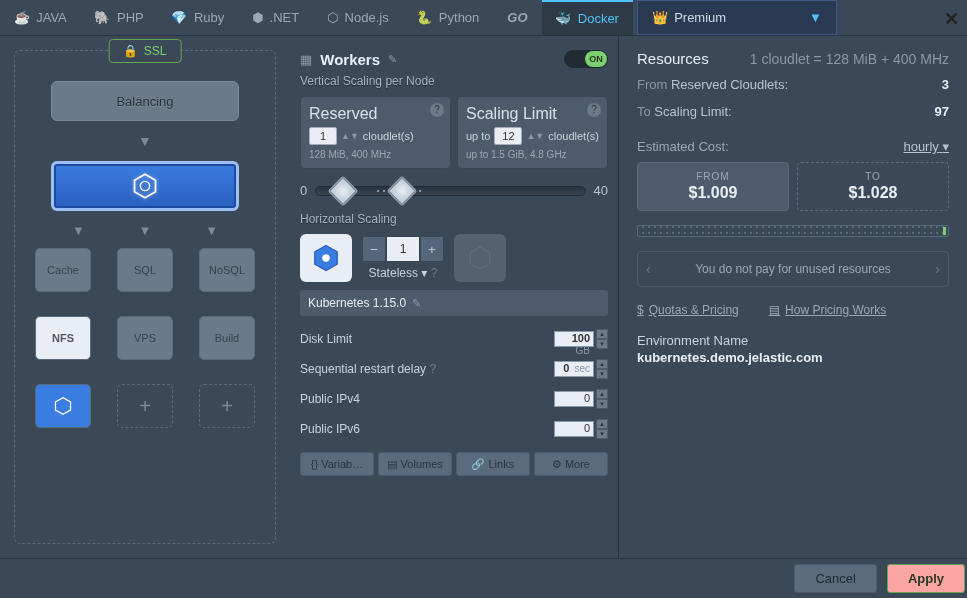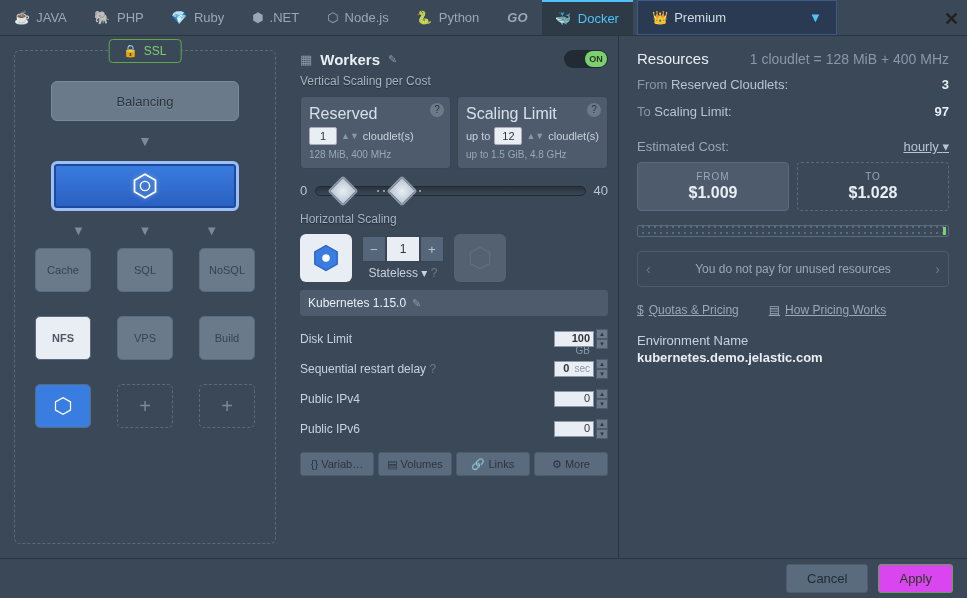--- a/index.html
+++ b/index.html
@@ -82,24 +82,24 @@
 .dotted-bar { height: 12px; border: 1px solid #5a6b7e; border-radius: 2px; margin: 14px 0; background-image: radial-gradient(#5a6b7e 1px, transparent 1px); background-size: 6px 6px; background-position: 2px 4px; position: relative; }
 .dotted-bar::after { content: ''; position: absolute; right: 2px; top: 1px; width: 3px; height: 8px; background: #7dd070; }
 .info-strip { border: 1px solid #4d5b6c; border-radius: 4px; padding: 10px; text-align: center; font-size: 12px; color: #9aa7b5; position: relative; }
 .info-strip .nav { position: absolute; top: 50%; transform: translateY(-50%); color: #6b7a8a; cursor: pointer; font-size: 14px; }
 .links-row { display: flex; gap: 30px; margin: 16px 0; font-size: 12px; }
 .links-row a { color: #9aa7b5; text-decoration: underline; display: flex; align-items: center; gap: 5px; }
 .env-label { font-size: 13px; color: #c8d2de; margin-top: 10px; }
 .env-name { font-size: 13px; color: #e8eef4; font-weight: bold; margin-top: 2px; }
 
 
-.footer { height: 40px; display: flex; align-items: center; justify-content: flex-end; gap: 10px; padding: 0 14px; border-top: 1px solid #2a3440; }
+.footer { height: 40px; display: flex; align-items: center; justify-content: flex-end; gap: 10px; padding: 0 2px; border-top: 1px solid #2a3440; }
 .btn { padding: 6px 20px; border-radius: 3px; font-size: 13px; cursor: pointer; border: 1px solid #4d5b6c; }
 .btn-cancel { background: #5a6b7e; color: #222b33; }
-.btn-apply { background: #d946ef; color: #2a3a20; border-color: #5fa84d; font-weight: normal; }
+.btn-apply { background: #fca5a5; color: #2a3a20; border-color: #5fa84d; font-weight: bold; }
 
 .hexicon { width: 28px; height: 28px; }
 .pencil { color: #8a97a8; font-size: 11px; }
 </style>
 </head>
 <body>
 
 <div class="tabs">
   <div class="tab">
       <span>☕</span>
@@ -187,21 +187,21 @@
 
   <div class="mid-col">
     <div class="section-hdr">
       <span style="color:#8a97a8;">▦</span>
       <span class="section-title">Workers</span>
       <span class="pencil">✎</span>
       <div class="toggle">
         <div class="toggle-knob">ON</div>
       </div>
     </div>
-    <div class="sub-label">Vertical Scaling per Cost</div>
+    <div class="sub-label">Vertical Scaling per Node</div>
     <div class="scale-cards">
       <div class="scale-card">
         <div class="help">?</div>
         <div class="card-title">Reserved</div>
         <div class="card-row">
           <span class="spin">1</span>
           <span style="font-size:9px;color:#8a97a8;">▲▼</span>
           <span>cloudlet(s)</span>
         </div>
         <div class="card-detail">128 MiB, 400 MHz</div>

